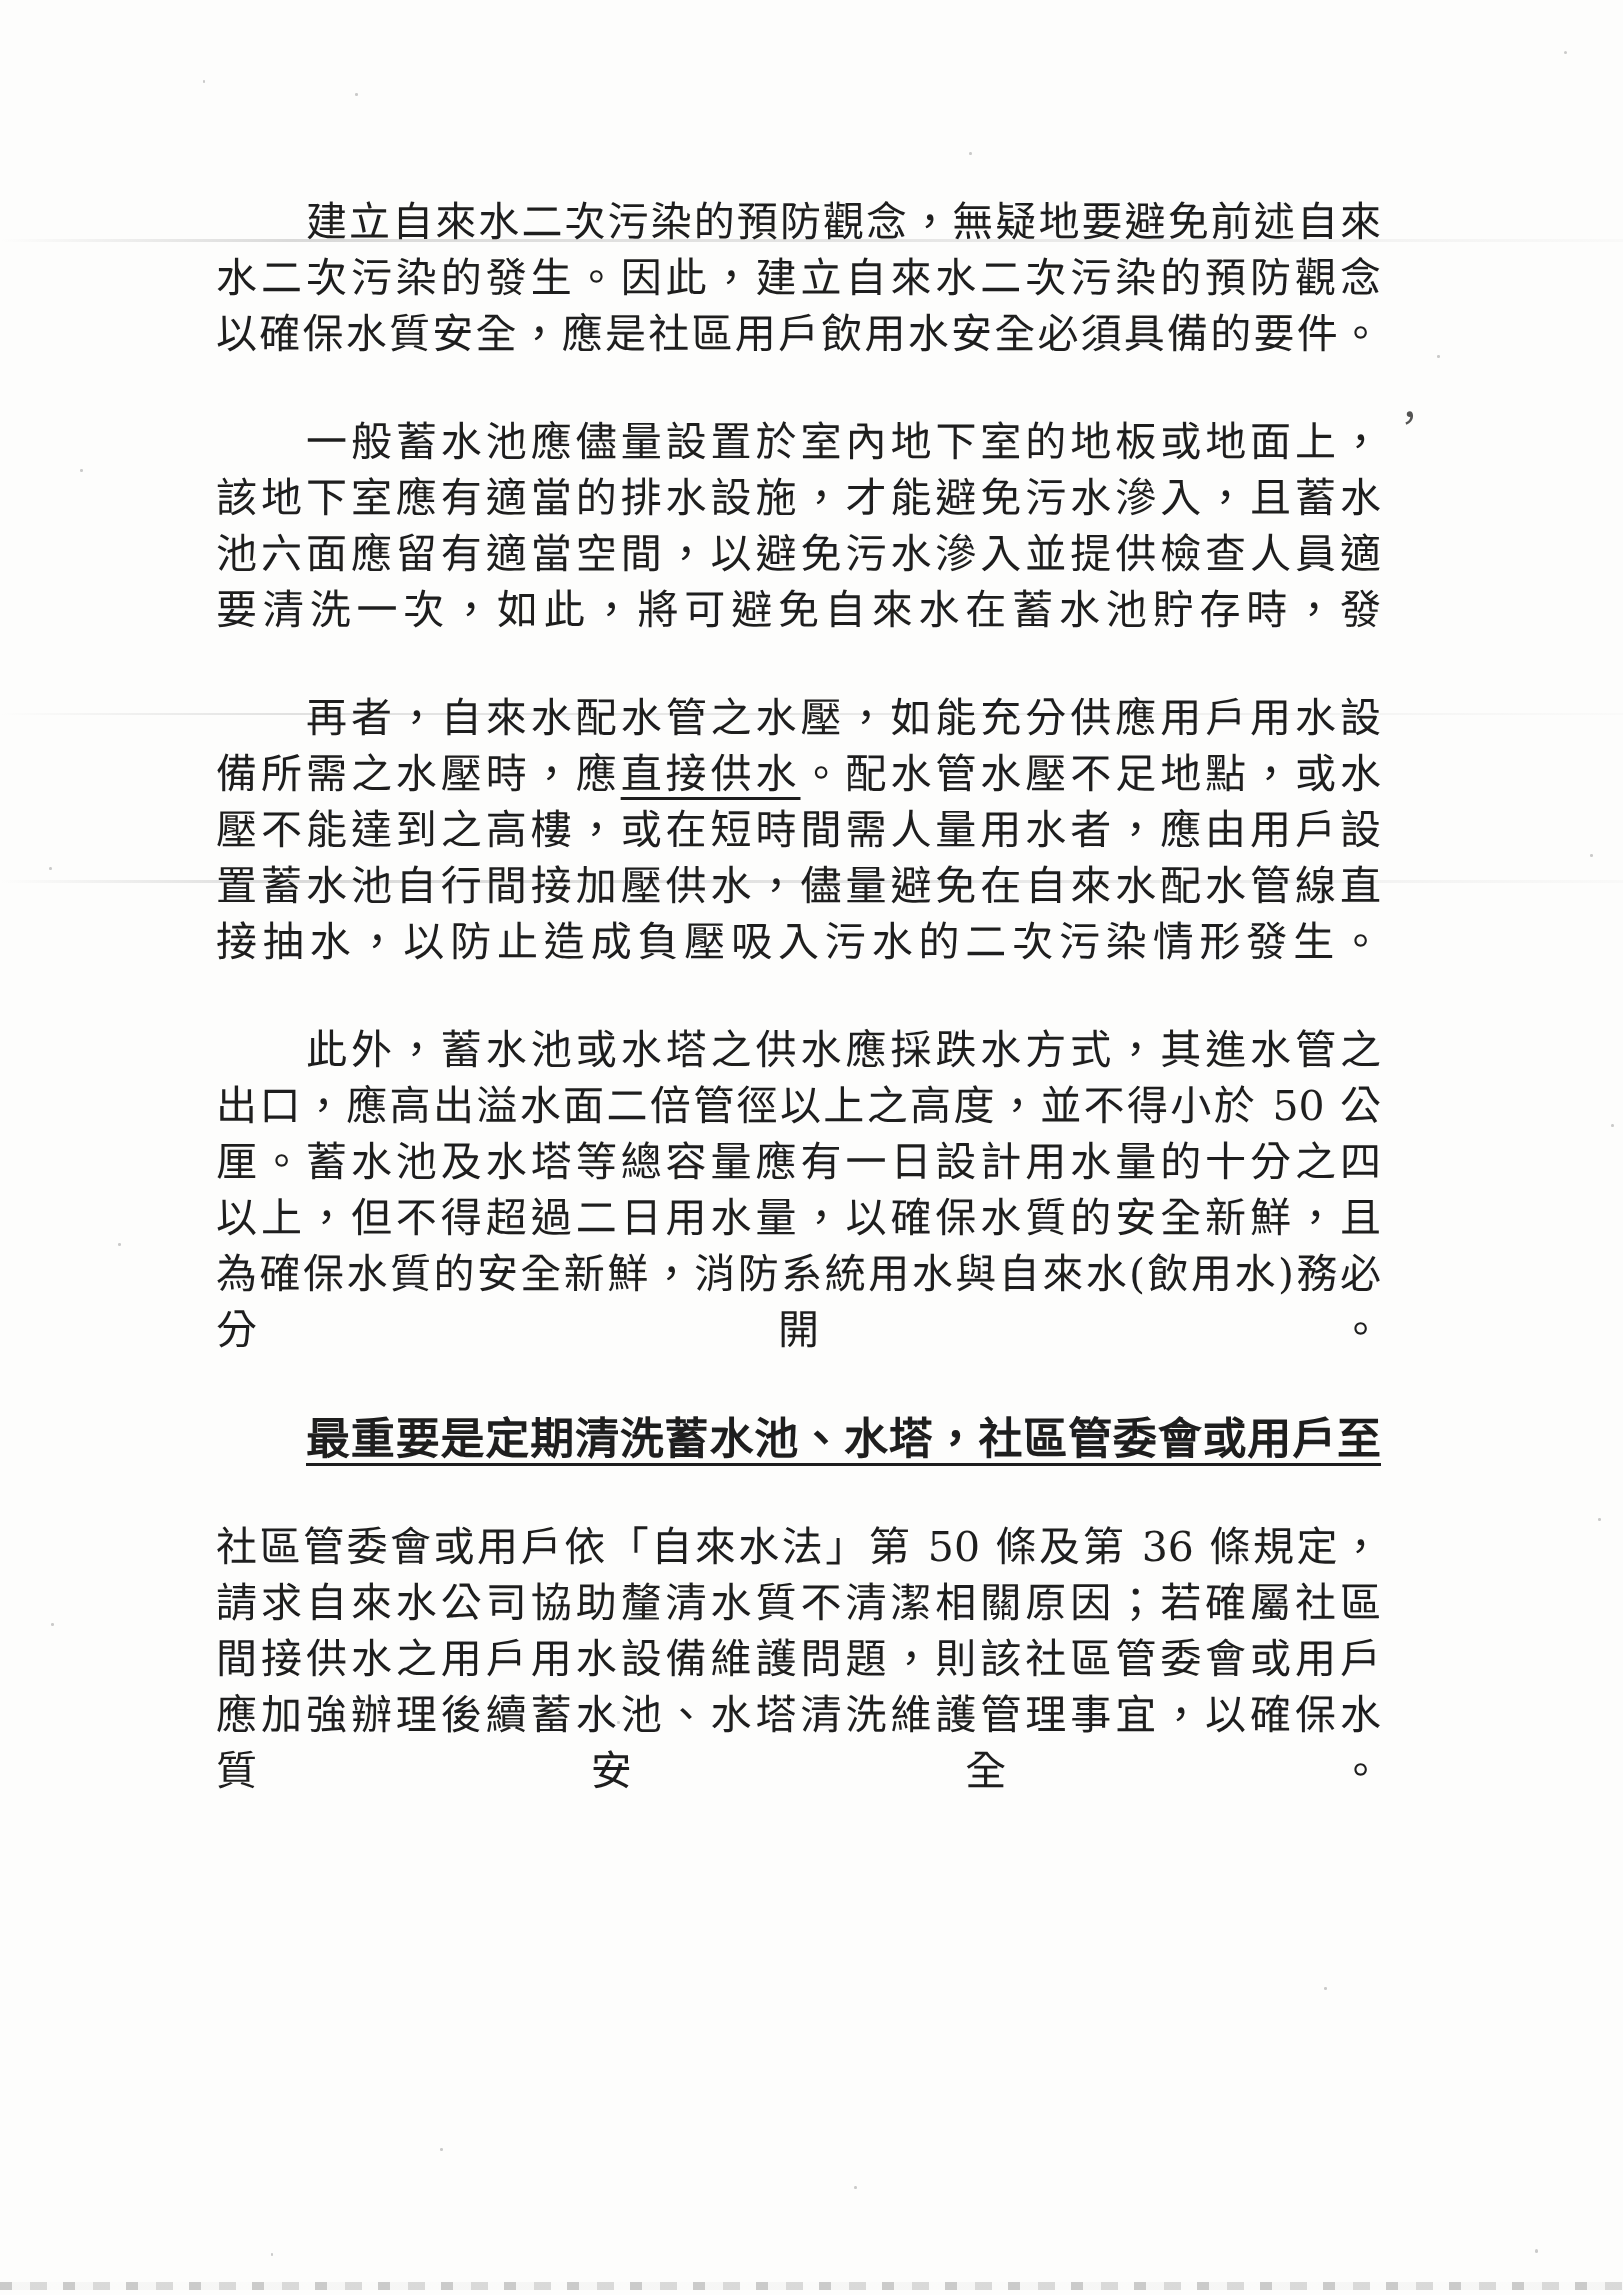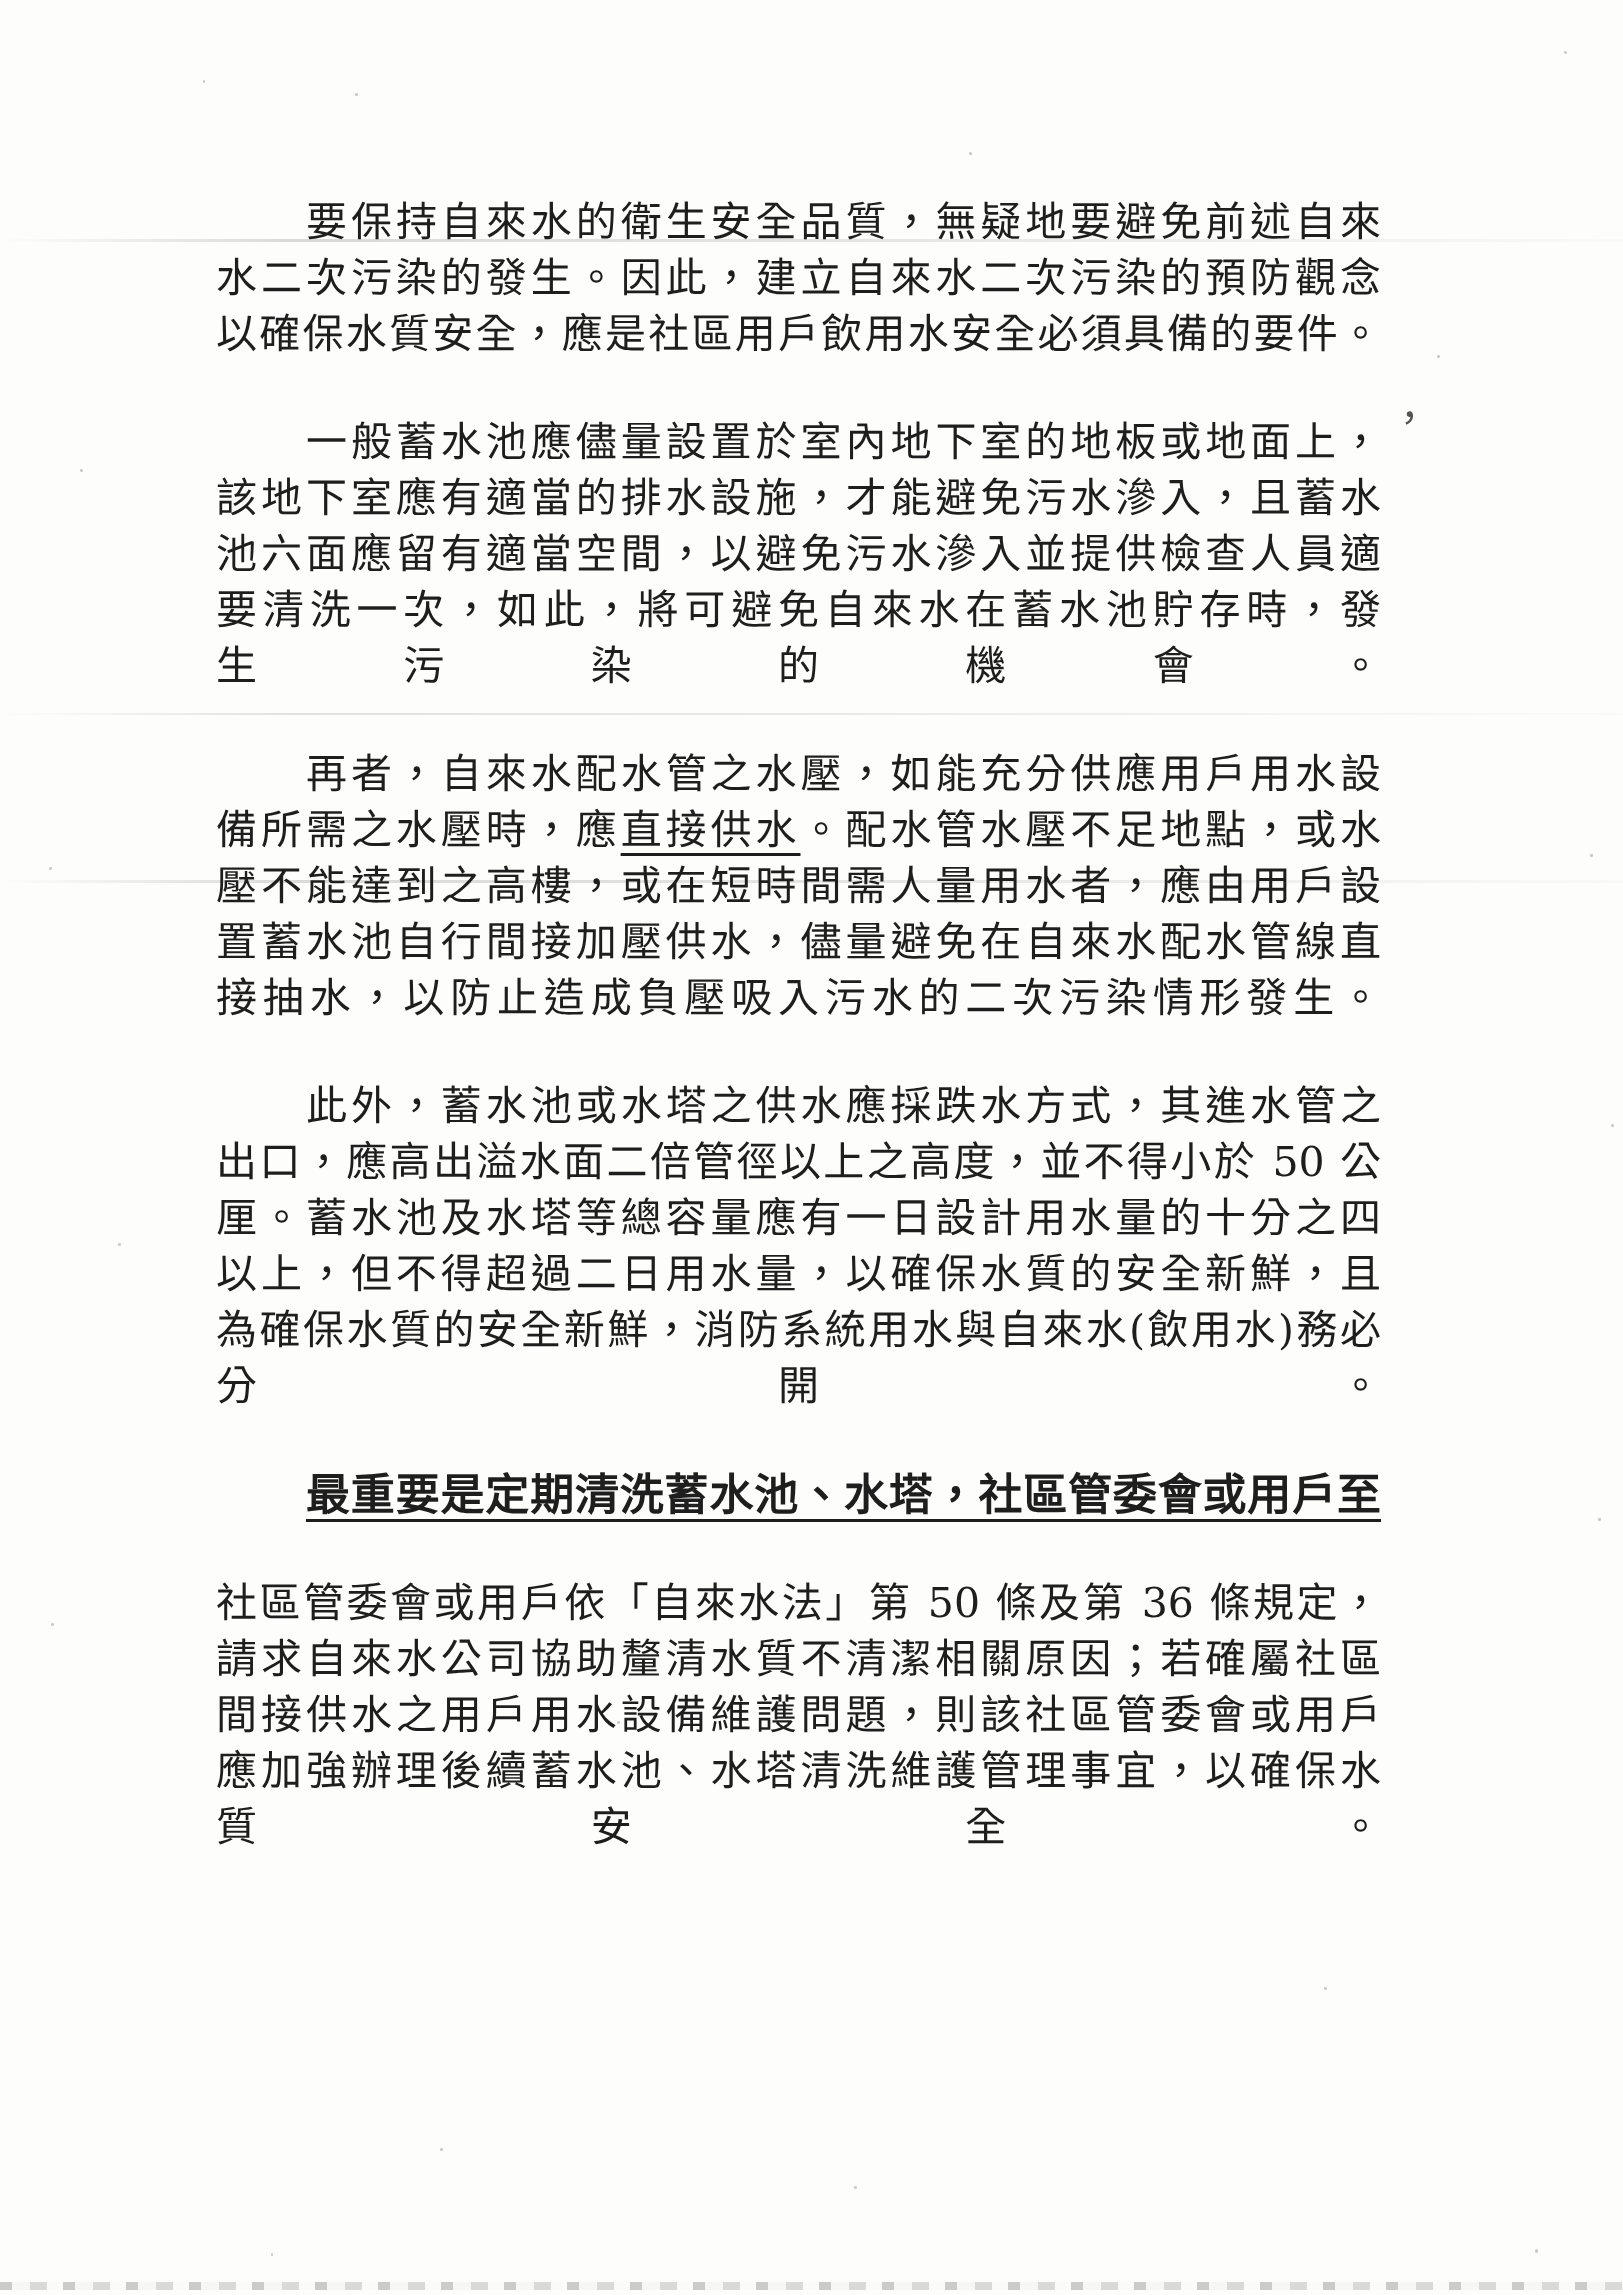--- a/index.html
+++ b/index.html
@@ -68,31 +68,30 @@
 
 <div class="page">
 
   <div class="streak s1"></div>
   <div class="streak s2"></div>
   <div class="streak s3"></div>
 
   <div class="text-block">
 
     <div class="para">
-      <div class="line indent">要保持自來水的衛生安全品質，無疑地要避免前述自來</div>
+      <div class="line indent">建立自來水二次污染的預防觀念，無疑地要避免前述自來</div>
       <div class="line">水二次污染的發生。因此，建立自來水二次污染的預防觀念</div>
       <div class="line">以確保水質安全，應是社區用戶飲用水安全必須具備的要件。</div>
     </div>
 
     <div class="para">
       <div class="line indent">一般蓄水池應儘量設置於室內地下室的地板或地面上，</div>
       <div class="line">該地下室應有適當的排水設施，才能避免污水滲入，且蓄水</div>
       <div class="line">池六面應留有適當空間，以避免污水滲入並提供檢查人員適</div>
       <div class="line">要清洗一次，如此，將可避免自來水在蓄水池貯存時，發</div>
-      <div class="line">生污染的機會。</div>
     </div>
 
     <div class="para">
       <div class="line indent">再者，自來水配水管之水壓，如能充分供應用戶用水設</div>
       <div class="line"><span>備所需之水壓時，應</span><span class="u">直接供水</span><span>。配水管水壓不足地點，或水</span></div>
       <div class="line">壓不能達到之高樓，或在短時間需人量用水者，應由用戶設</div>
       <div class="line">置蓄水池自行間接加壓供水，儘量避免在自來水配水管線直</div>
       <div class="line">接抽水，以防止造成負壓吸入污水的二次污染情形發生。</div>
     </div>
 

